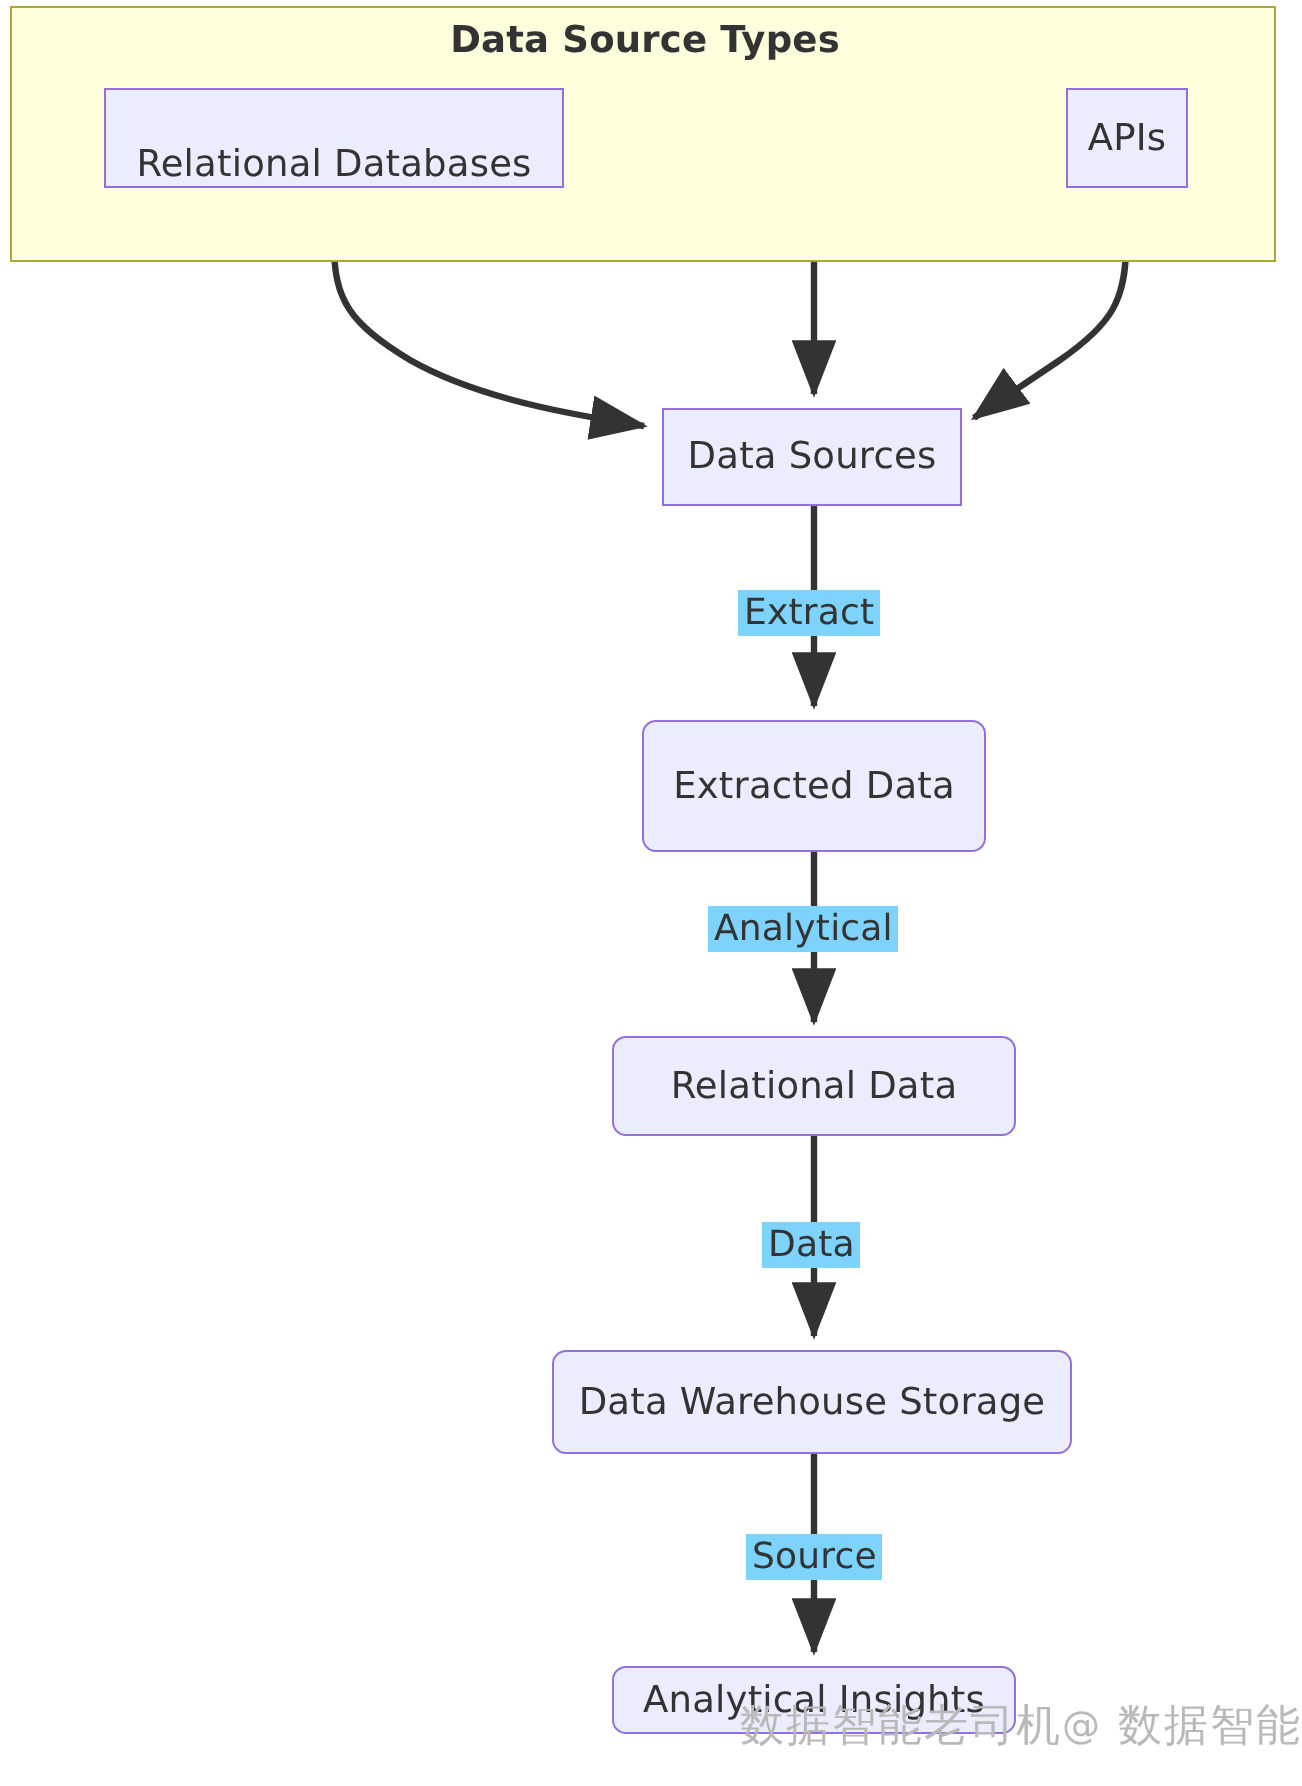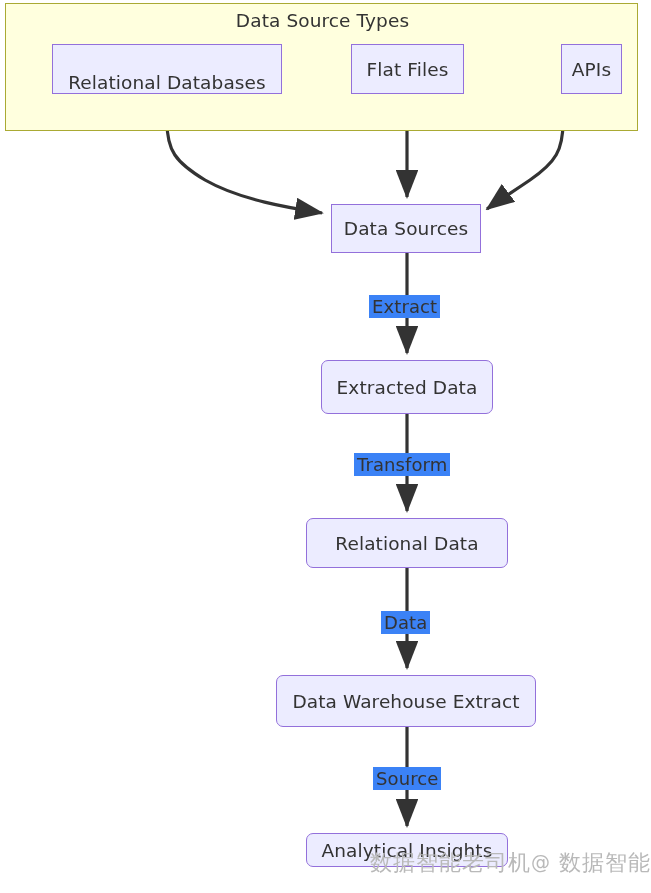--- a/index.html
+++ b/index.html
@@ -26,20 +26,21 @@
   
   .cluster {
     position: absolute;
     left: 5px;
     top: 3px;
     width: 633px;
     height: 128px;
     background: #ffffde;
     border: 1.4px solid #aaaa33;
     box-sizing: border-box;
+    font-weight: bold;
   }
   .cluster-title {
     position: absolute;
     left: 0;
     top: 6px;
     width: 633px;
     text-align: center;
     font-size: 18.5px;
     color: #333333;
     letter-spacing: 0.1px;
@@ -55,31 +56,31 @@
     justify-content: center;
     color: #333333;
     font-size: 18.5px;
     letter-spacing: 0.1px;
     white-space: nowrap;
   }
   .node.rounded { border-radius: 7px; }
 
   #node-relational { left: 52px;  top: 44px;  width: 230px; height: 50px; align-items: flex-end; }
   #node-flatfiles  { left: 351px; top: 44px;  width: 113px; height: 50px; }
-  #node-apis       { left: 533px; top: 44px;  width: 61px;  height: 50px; margin-left: 28px; }
+  #node-apis       { left: 533px; top: 44px;  width: 61px;  height: 50px; }
   #node-datasources{ left: 331px; top: 204px; width: 150px; height: 49px; justify-content: center; }
-  #node-extracted  { left: 321px; top: 360px; width: 172px; height: 54px; }
+  #node-extracted  { left: 321px; top: 360px; width: 172px; height: 66px; }
   #node-transformed{ left: 306px; top: 518px; width: 202px; height: 50px; }
   #node-warehouse  { left: 276px; top: 675px; width: 260px; height: 52px; }
   #node-insights   { left: 306px; top: 833px; width: 202px; height: 34px; }
 
   
   .edge-label {
     position: absolute;
-    background: #3b82f6;
+    background: #7dd3fc;
     color: #333333;
     font-size: 18px;
     line-height: 21px;
     padding: 1px 3px;
     white-space: nowrap;
     letter-spacing: 0.1px;
   }
   #label-extract   { left: 369px; top: 295px; }
   #label-transform { left: 354px; top: 453px; }
   #label-load      { left: 381px; top: 611px; }
@@ -129,50 +130,47 @@
   </svg>
 
   <div class="cluster">
     <div class="cluster-title">Data Source Types</div>
   </div>
 
   <div class="node" id="node-relational">
     <span>Relational Databases</span>
   </div>
 
-  <div class="node" id="node-flatfiles">
-    <span>Flat Files</span>
-  </div>
 
   <div class="node" id="node-apis">
     <span>APIs</span>
   </div>
 
   <div class="node" id="node-datasources">
     <span>Data Sources</span>
   </div>
 
   <div class="node rounded" id="node-extracted">
     <span>Extracted Data</span>
   </div>
 
   <div class="node rounded" id="node-transformed">
     <span>Relational Data</span>
   </div>
 
   <div class="node rounded" id="node-warehouse">
-    <span>Data Warehouse Extract</span>
+    <span>Data Warehouse Storage</span>
   </div>
 
   <div class="node rounded" id="node-insights">
     <span>Analytical Insights</span>
   </div>
 
   <div class="edge-label" id="label-extract">Extract</div>
-  <div class="edge-label" id="label-transform">Transform</div>
+  <div class="edge-label" id="label-transform">Analytical</div>
   <div class="edge-label" id="label-load">Data</div>
   <div class="edge-label" id="label-result">Source</div>
 
   <div class="watermark">
     <span>数据智能老司机</span><span class="wm-at">@</span> <span>数据智能老司机</span>
   </div>
 
 </div>
 
 </body></html>

